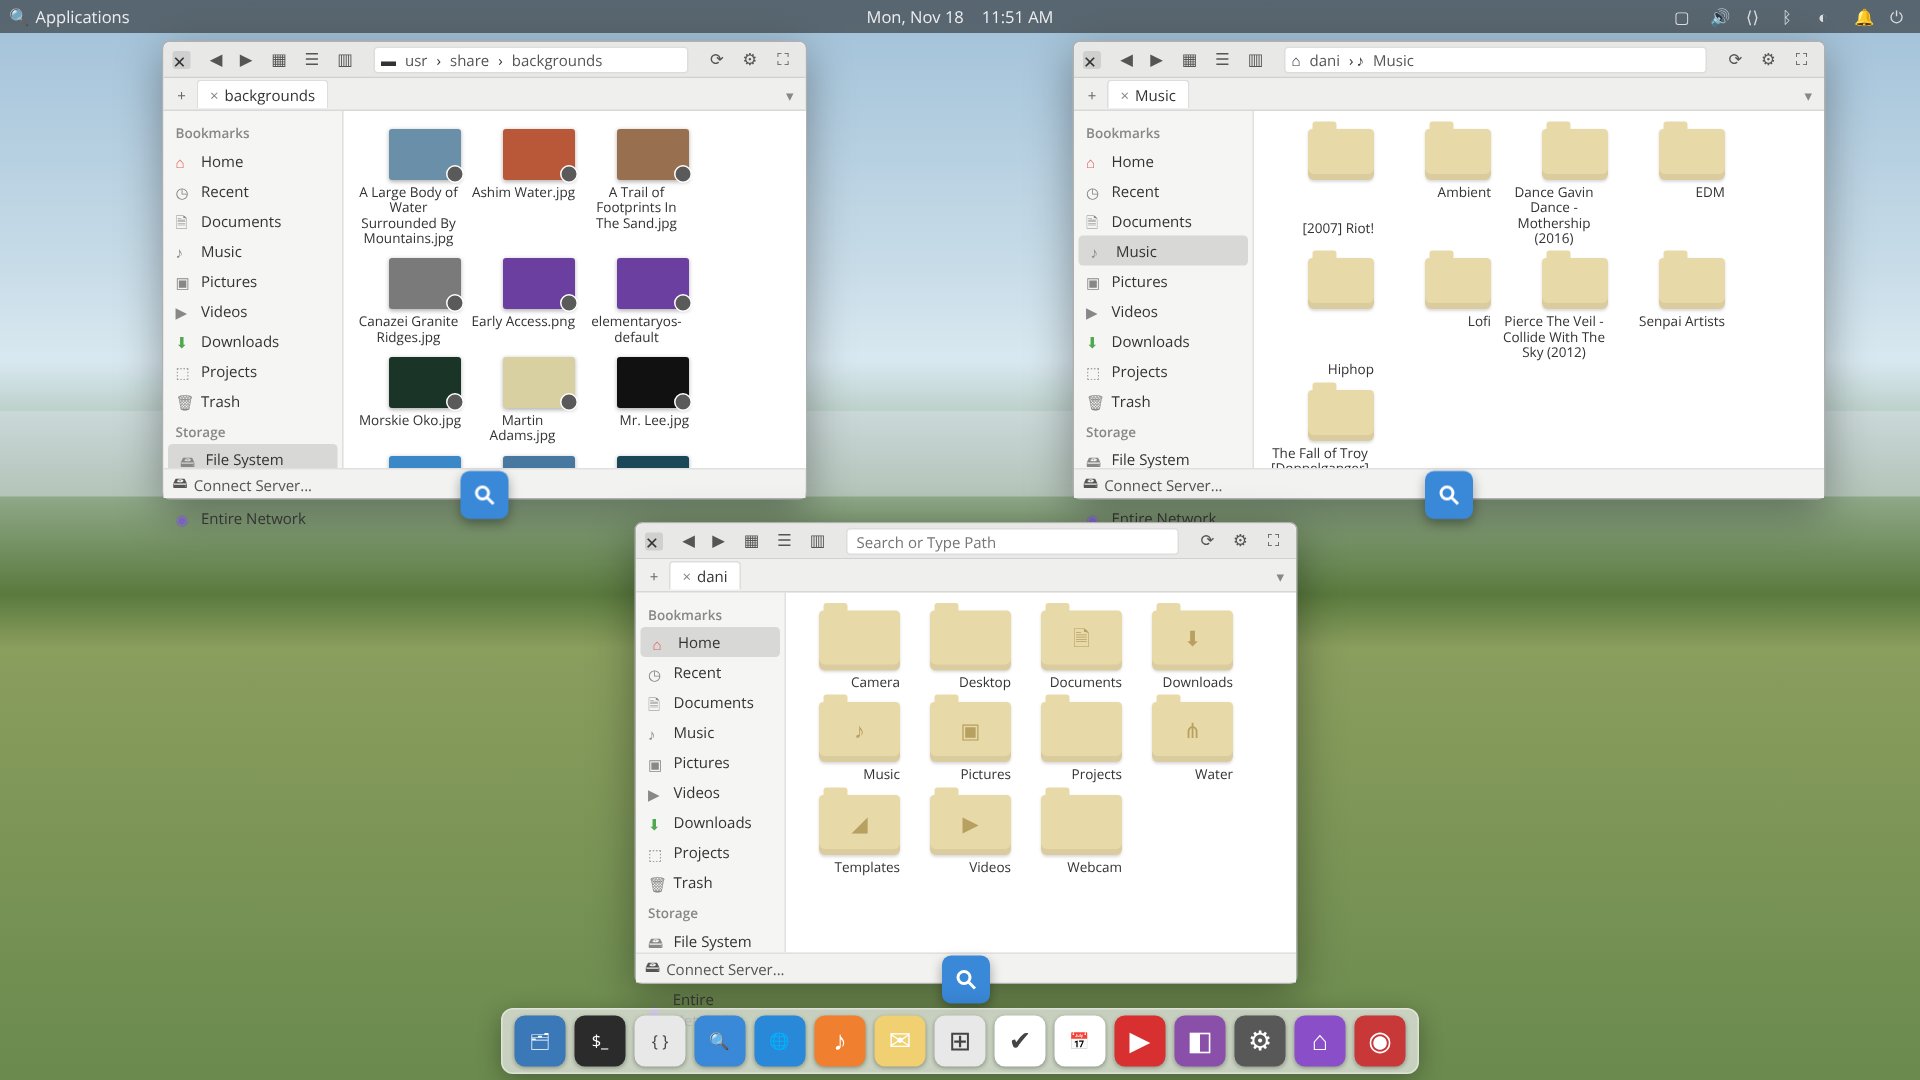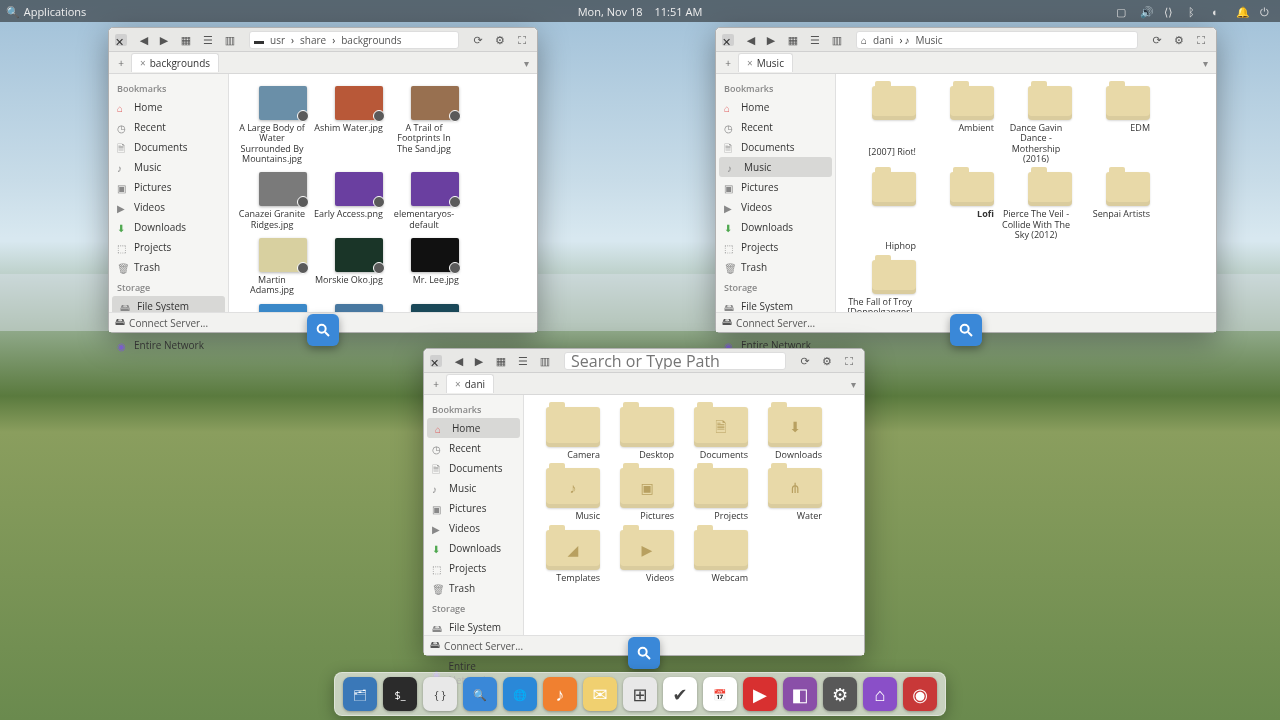--- a/index.html
+++ b/index.html
@@ -17,21 +17,21 @@
 .tray-icon { width:14px; height:14px; display:inline-block; color:#ddd; }
 
 
 .fm { position:absolute; background:#fdfdfd; border:1px solid #b0b0b0; border-radius:5px; box-shadow:0 8px 30px rgba(0,0,0,0.35); display:flex; flex-direction:column; font-size:11px; color:#333; z-index:5; }
 .fm-titlebar { height:24px; background:#e8e8e6; border-bottom:1px solid #d0d0d0; display:flex; align-items:center; padding:0 6px; gap:4px; border-radius:5px 5px 0 0; }
 .tb-btn { width:12px; height:12px; border-radius:2px; background:#d0d0d0; display:inline-block; }
 .tb-nav { display:flex; gap:2px; margin-left:4px; }
 .tb-icon { width:18px; height:18px; display:flex; align-items:center; justify-content:center; font-size:11px; color:#555; border-radius:3px; }
 .pathbar { flex:1; display:flex; align-items:center; gap:2px; margin:0 6px; height:18px; border:1px solid #ddd; border-radius:3px; background:#fff; padding:0 4px; font-size:10px; }
 .path-seg { padding:0 4px; color:#555; }
-.searchbar { flex:1; height:18px; border:1px solid #ddd; border-radius:3px; background:#fff; padding:0 6px; font-size:16px; color:#999; margin:0 6px; }
+.searchbar { flex:1; height:18px; border:1px solid #ddd; border-radius:3px; background:#fff; padding:0 6px; font-size:10px; color:#999; margin:0 6px; }
 
 .tabstrip { height:22px; background:#efefed; border-bottom:1px solid #d8d8d8; display:flex; align-items:center; padding:0 4px; font-size:10px; position:relative; }
 .tab-add { width:16px; text-align:center; color:#666; }
 .tab { padding:2px 8px; background:#fff; border:1px solid #ddd; border-bottom:none; border-radius:3px 3px 0 0; margin-left:2px; display:flex; align-items:center; gap:4px; }
 .tab-close { color:#888; }
 .tab-arrow { margin-left:auto; color:#888; padding-right:4px; }
 
 .fm-body { flex:1; display:flex; min-height:0; }
 .sidebar { width:120px; background:#f5f5f3; border-right:1px solid #e0e0e0; display:flex; flex-direction:column; padding:4px 0; font-size:10px; }
 .sb-section { color:#888; font-weight:600; padding:4px 8px 2px; font-size:9px; }
@@ -193,30 +193,30 @@
             </div>
             <div class="label">Early Access.png</div>
           </div>
           <div class="item">
             <div class="thumb" style="background:#6a3fa0">
               <span class="badge"></span>
             </div>
             <div class="label">elementaryos-default</div>
           </div>
           <div class="item">
+            <div class="thumb" style="background:#1a3528">
+              <span class="badge"></span>
+            </div>
+            <div class="label">Morskie Oko.jpg</div>
+          </div>
+          <div class="item">
             <div class="thumb" style="background:#d8d0a0">
               <span class="badge"></span>
             </div>
             <div class="label">Martin Adams.jpg</div>
-          </div>
-          <div class="item">
-            <div class="thumb" style="background:#1a3528">
-              <span class="badge"></span>
-            </div>
-            <div class="label">Morskie Oko.jpg</div>
           </div>
           <div class="item">
             <div class="thumb" style="background:#111111">
               <span class="badge"></span>
             </div>
             <div class="label">Mr. Lee.jpg</div>
           </div>
           <div class="item">
             <div class="thumb" style="background:#3a88c8"></div>
           </div>
@@ -334,21 +334,21 @@
             <div class="label">Dance Gavin Dance - Mothership (2016)</div>
           </div>
           <div class="item" style="width: 76px;">
             <div class="folder"></div>
             <div class="label">EDM</div>
           </div>
           <div class="item" style="width: 76px; gap: 32px;">
             <div class="folder"></div>
             <div class="label">Hiphop</div>
           </div>
-          <div class="item" style="width: 76px; font-weight: bold;">
+          <div class="item" style="width: 76px;">
             <div class="folder"></div>
             <div class="label">Lofi</div>
           </div>
           <div class="item" style="width: 76px;">
             <div class="folder"></div>
             <div class="label">Pierce The Veil - Collide With The Sky (2012)</div>
           </div>
           <div class="item" style="width: 76px;">
             <div class="folder"></div>
             <div class="label">Senpai Artists</div>

